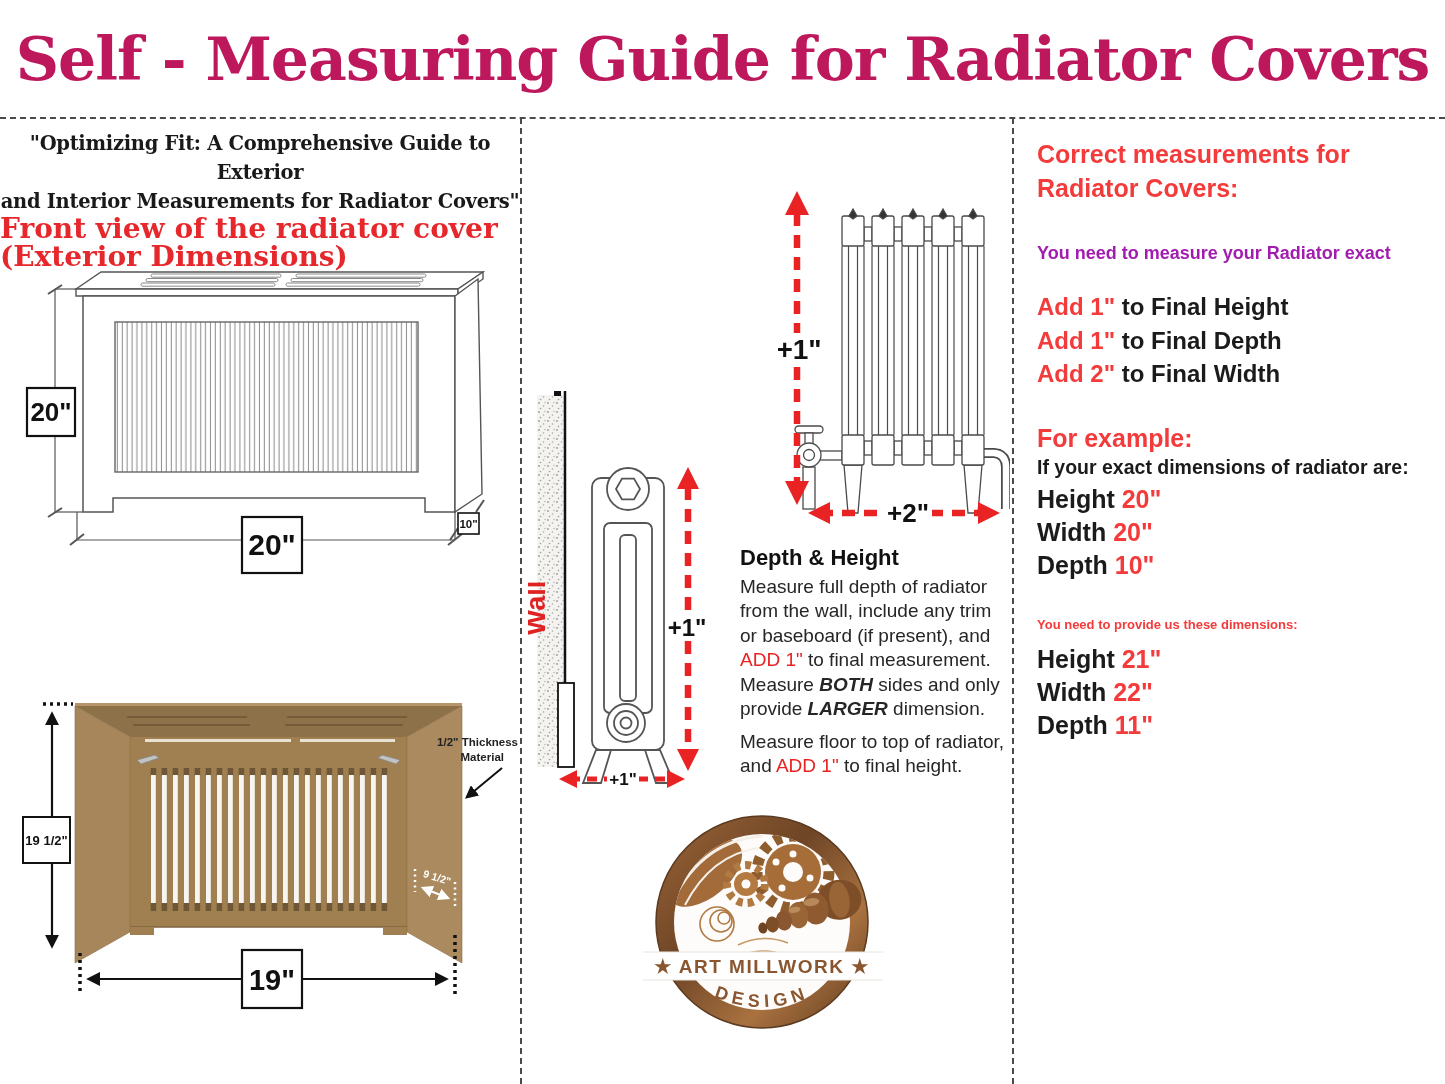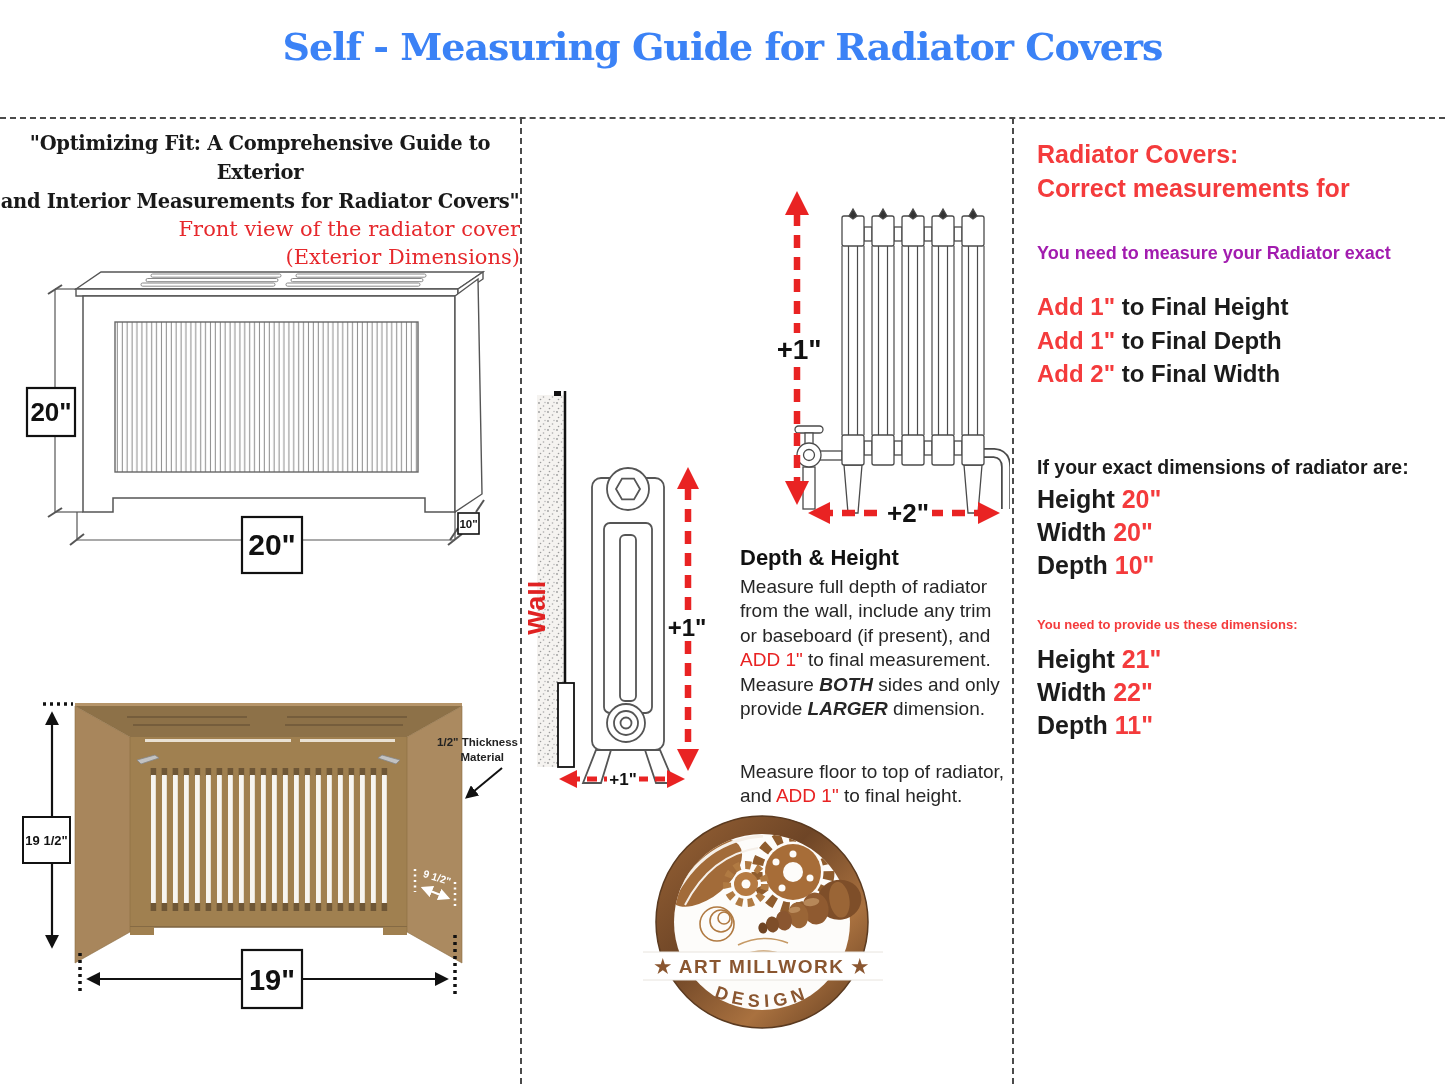--- a/index.html
+++ b/index.html
@@ -7,35 +7,35 @@
         font-family:"Liberation Sans",sans-serif;color:#1e1e1e;}
   .abs{position:absolute;}
   .serif{font-family:"DejaVu Serif",serif;}
 
   
   .hsep{left:0;top:117px;width:1445px;height:0;border-top:2px dashed #4a4a4a;}
   .vsep{top:118px;height:966px;width:0;border-left:2px dashed #4a4a4a;}
 
   
   .title{left:0;top:24px;width:1445px;text-align:center;font-weight:bold;
-         font-size:38px;letter-spacing:-1px;color:#3b82f6;}
+         font-size:60px;letter-spacing:-1px;color:#be185d;}
 
   
   .quote{left:0;top:129px;width:520px;text-align:center;font-weight:bold;
          font-size:19.5px;line-height:29px;letter-spacing:-0.3px;color:#191919;}
-  .lv-heading{width:520px;text-align:right;font-weight:normal;font-size:21px;
+  .lv-heading{width:520px;text-align:left;font-weight:bold;font-size:28px;
               line-height:28px;color:#e6282c;}
   .fv-heading{left:0;top:215px;}
   .rv-heading{left:0;top:646px;}
 
   
   .length-block{left:538px;top:204px;width:262px;font-size:19px;line-height:24px;color:#262626;}
   .length-block h3, .dh-block h3{margin:0 0 4px 0;font-size:22px;color:#111;}
   .dh-block{left:740px;top:546px;width:266px;font-size:19px;line-height:24.5px;color:#262626;}
-  .dh-block .p2{margin-top:38px;}
+  .dh-block .p2{margin-top:8px;}
   .redtxt{color:#e82222;}
   .bi{font-weight:bold;font-style:italic;}
 
   
   .r-heading{left:1037px;top:137px;width:400px;font-weight:bold;font-size:25px;
              line-height:34px;color:#f43b3c;}
   .r-intro{left:1037px;top:240px;width:400px;font-weight:bold;font-size:18px;line-height:26px;color:#a21caf;}
   .r-rules{left:1037px;top:290px;width:400px;font-weight:bold;font-size:24px;line-height:33.5px;color:#1b1b1b;}
   .r-rules .redtxt, .dimline .redtxt{color:#f43b3c;}
   .r-exh{left:1037px;top:424px;width:400px;font-weight:bold;font-size:25px;color:#f43b3c;}
@@ -373,34 +373,35 @@
 
     <rect x="-4" y="142" width="248" height="28" rx="3" fill="#ffffff" stroke="#e8e4de" stroke-width="1"></rect>
     <text x="119" y="163" font-size="19" font-weight="bold" fill="#8a5630" text-anchor="middle" letter-spacing="1.5">★ ART MILLWORK ★</text>
     <path id="dcurve" d="M56,180 Q119,214 182,180" fill="none"></path>
     <text font-size="18" font-weight="bold" fill="#8a5630" letter-spacing="5">
       <textPath href="#dcurve" startOffset="50%" text-anchor="middle">DESIGN</textPath>
     </text>
   </svg>
 
   <div class="abs r-heading">
+    <div>Correct measurements for</div>
     <div>Radiator Covers:</div>
-    <div>Correct measurements for</div>
   </div>
 
   <div class="abs r-intro">
     <div>You need to measure your Radiator exact</div>
   </div>
 
   <div class="abs r-rules">
     <div class="dimline"><span class="redtxt">Add 1"</span><span> to Final Height</span></div>
     <div class="dimline"><span class="redtxt">Add 1"</span><span> to Final Depth</span></div>
     <div class="dimline"><span class="redtxt">Add 2"</span><span> to Final Width</span></div>
   </div>
 
+  <div class="abs r-exh">For example:</div>
   <div class="abs r-exintro">If your exact dimensions of radiator are:</div>
 
   <div class="abs r-exdims">
     <div class="dimline"><span>Height </span><span class="redtxt">20"</span></div>
     <div class="dimline"><span>Width </span><span class="redtxt">20"</span></div>
     <div class="dimline"><span>Depth </span><span class="redtxt">10"</span></div>
   </div>
 
   <div class="abs r-provh">You need to provide us these dimensions:</div>
 

